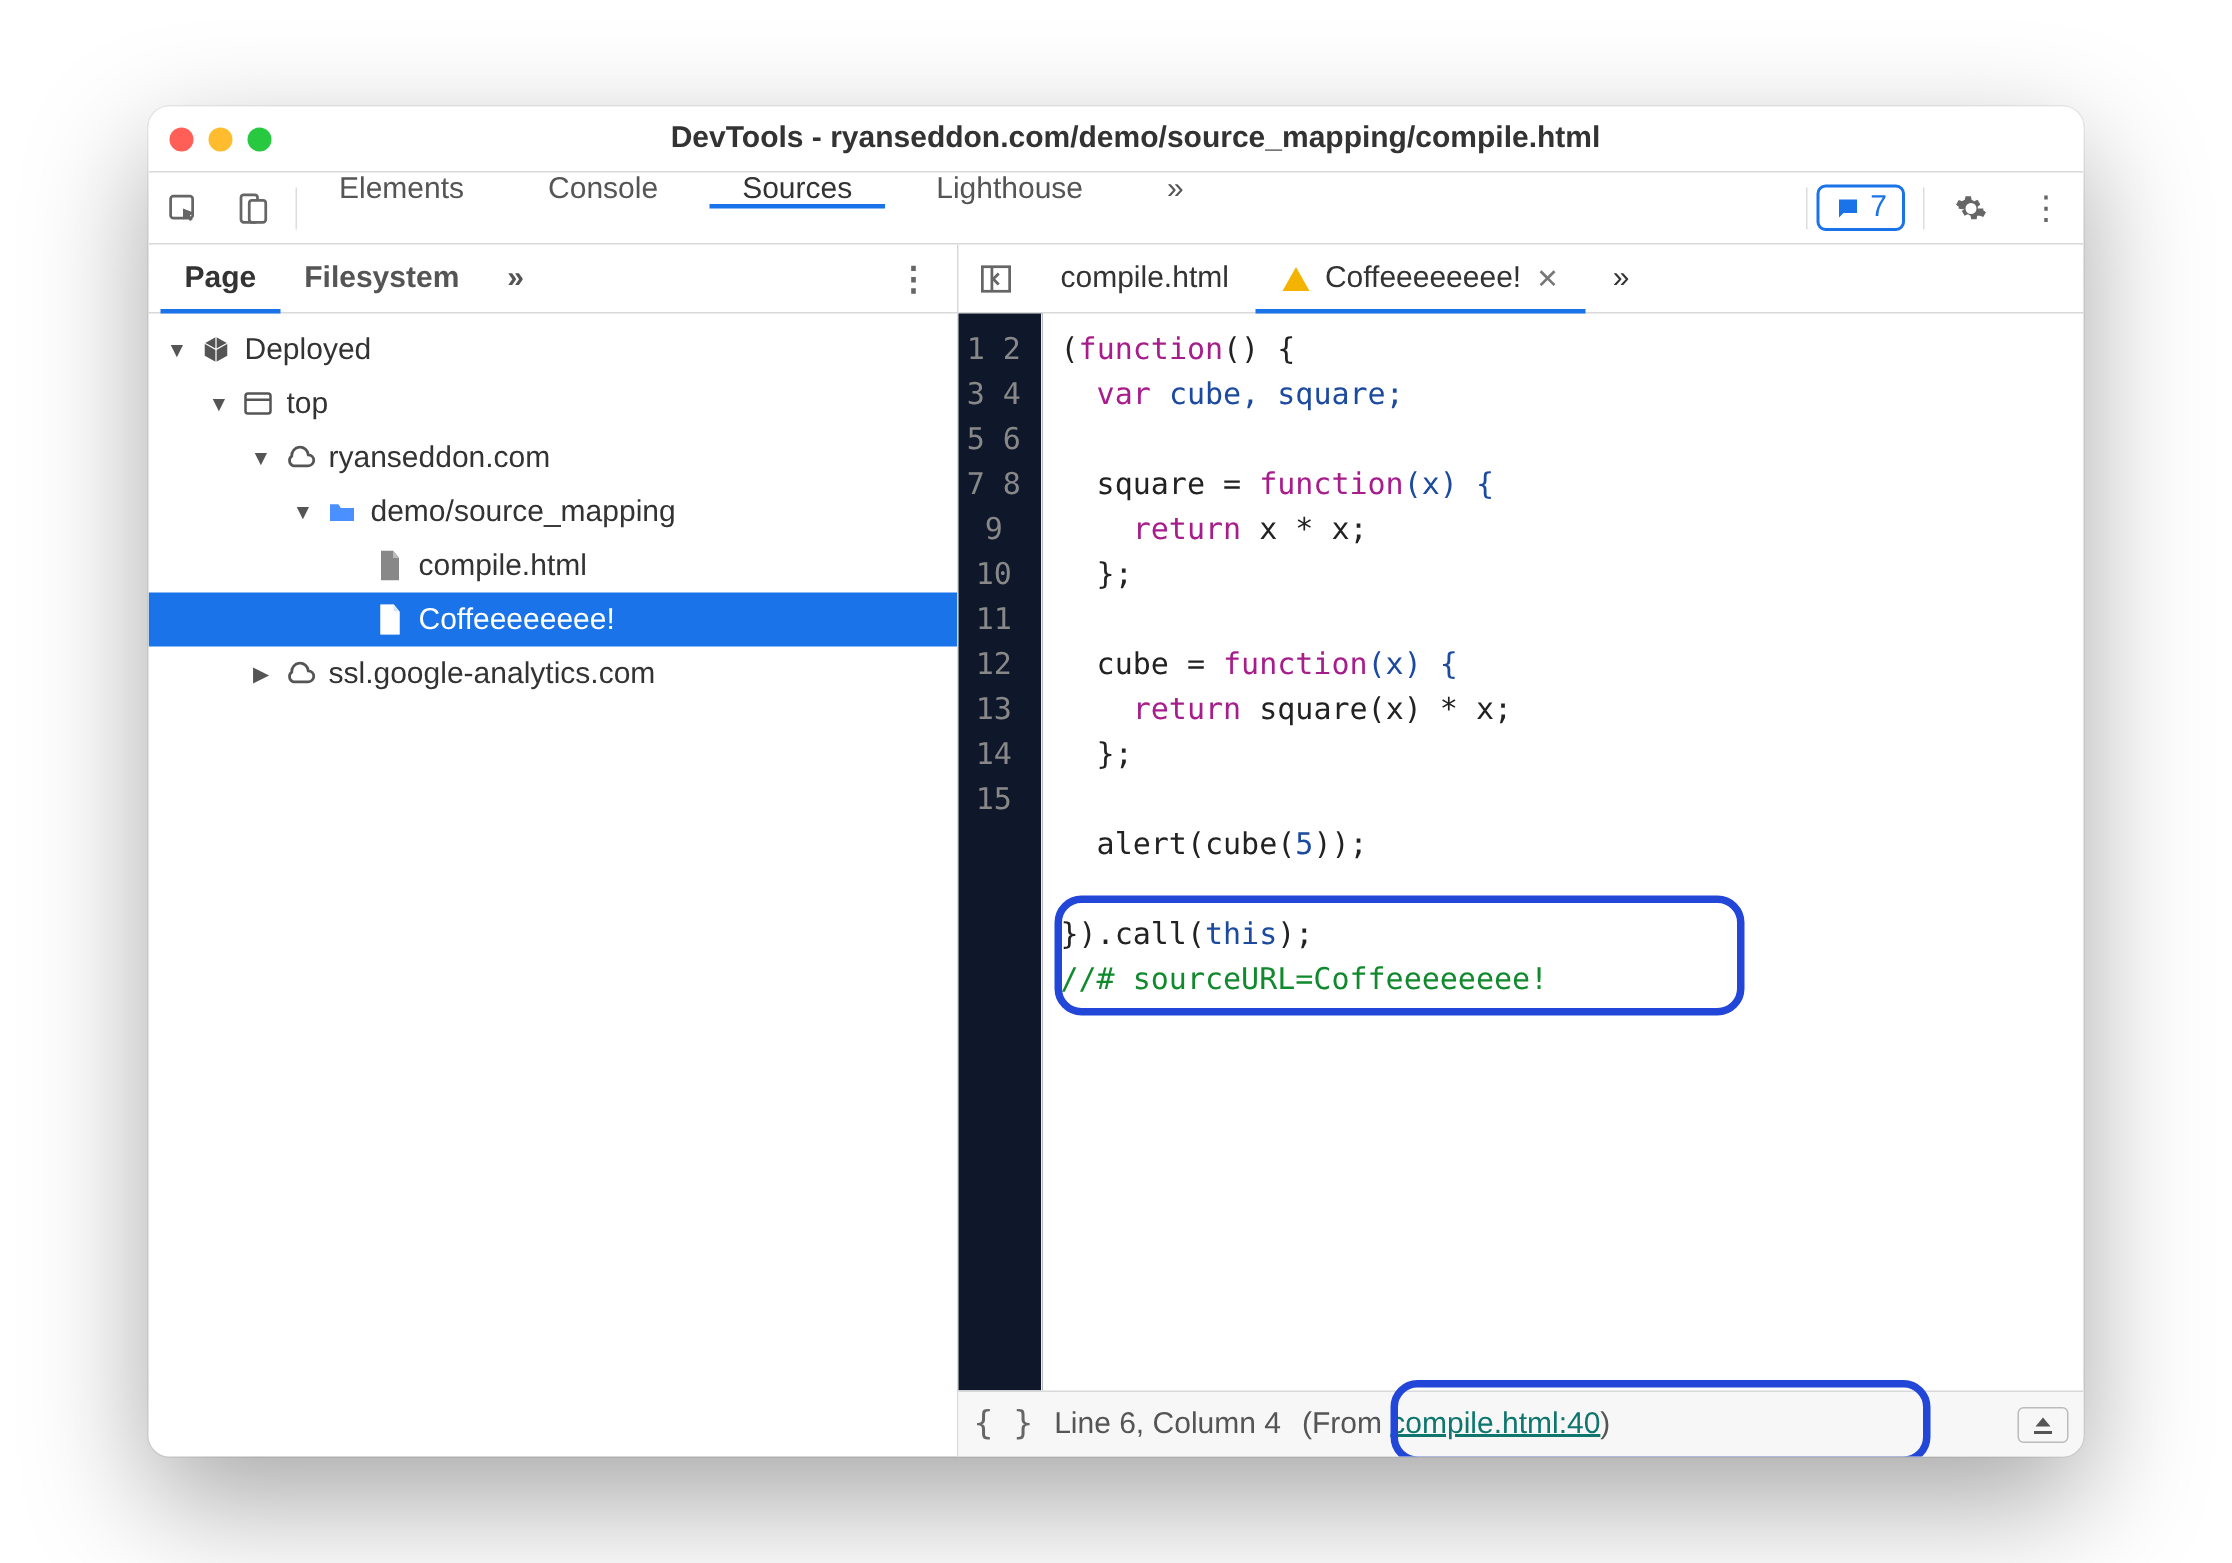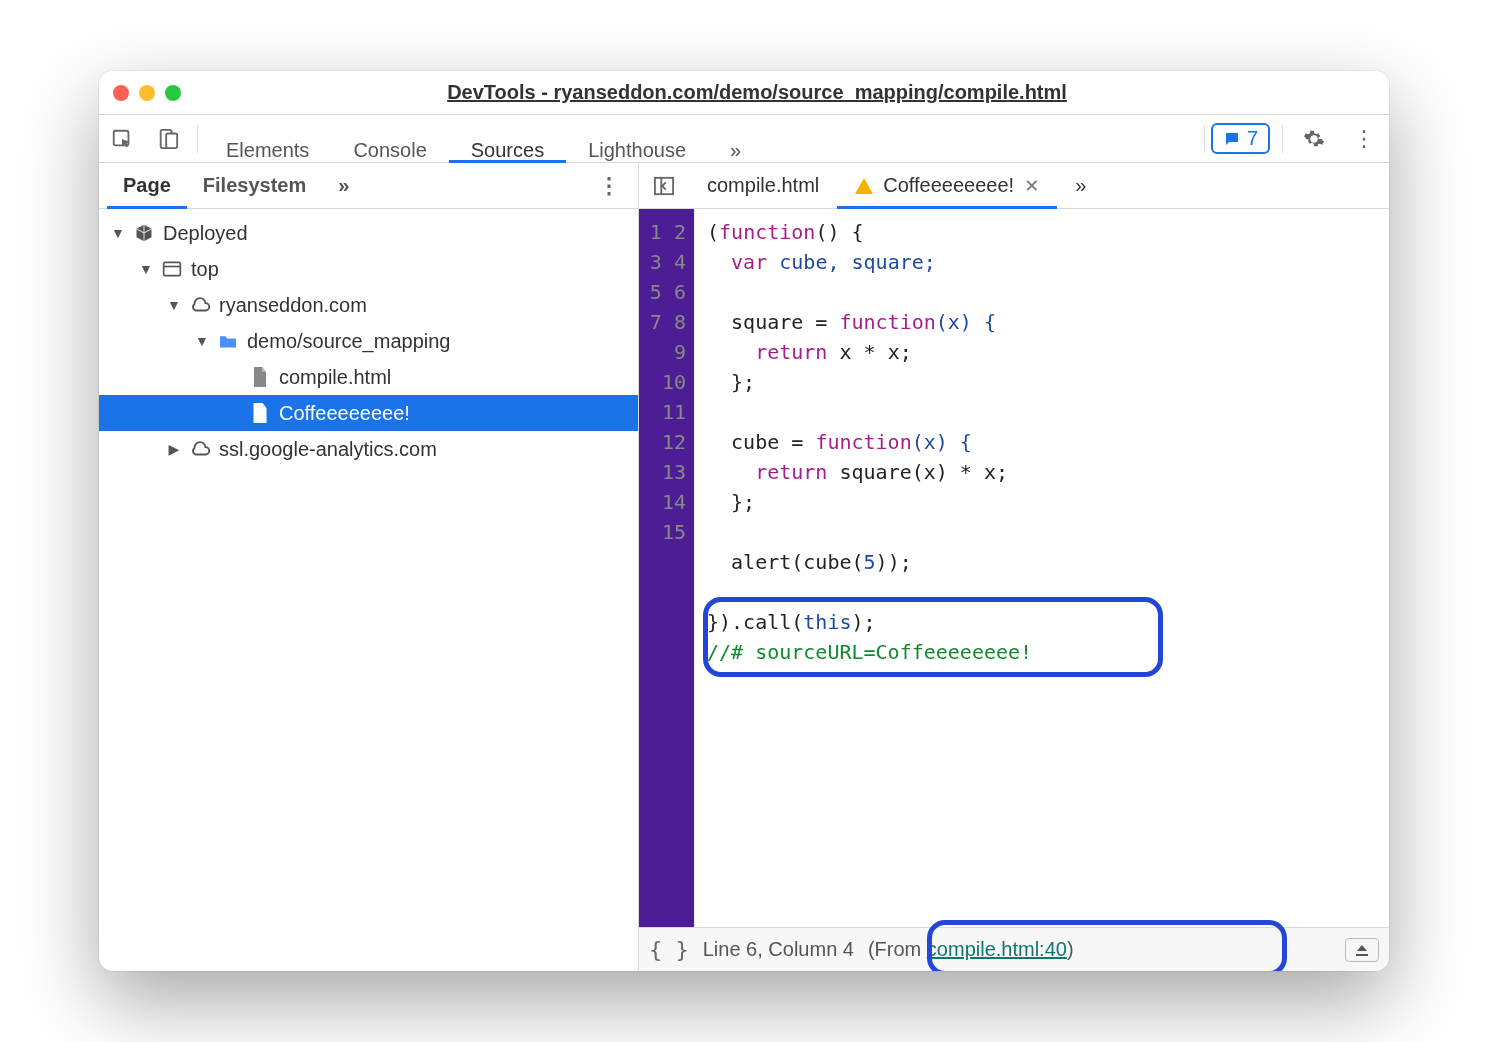--- a/index.html
+++ b/index.html
@@ -29,33 +29,33 @@
     align-items: center;
     padding: 0 14px;
     border-bottom: 1px solid #d9d9d9;
     background: #fff;
   }
   .traffic { display: flex; gap: 10px; margin-right: 18px; }
   .dot { width: 16px; height: 16px; border-radius: 50%; }
   .dot.red { background: #ff5f57; }
   .dot.yellow { background: #febc2e; }
   .dot.green { background: #28c840; }
-  .title { flex: 1; text-align: center; font-weight: 600; font-size: 20px; color: #333; padding-right: 60px; text-decoration: underline; }
+  .title { flex: 1; text-align: center; font-weight: 600; font-size: 20px; color: #333; padding-right: 60px; }
   
   .toolbar {
     height: 48px;
     display: flex;
     align-items: center;
     border-bottom: 1px solid #d9d9d9;
     font-size: 20px;
     color: #555;
   }
   .toolbar .icon-btn { padding: 0 12px; color: #666; display:flex; align-items:center; height:100%;}
   .toolbar .divider { width:1px; height: 28px; background:#ddd; margin: 0 6px; }
-  .tabs-main { display: flex; align-items: flex-end; height: 100%; }
+  .tabs-main { display: flex; align-items: flex-start; height: 100%; gap: 12px; }
   .tab { padding: 0 22px; display:flex; align-items:center; color:#555; cursor:pointer; position:relative; }
   .tab.active { color:#333; }
   .tab.active::after { content:""; position:absolute; left:0; right:0; bottom:-1px; height:3px; background:#1a73e8; }
   .toolbar-right { margin-left:auto; display:flex; align-items:center; height:100%; }
   .badge {
     display:flex; align-items:center; gap:6px;
     border:2px solid #1a73e8; border-radius:6px;
     padding: 2px 10px; color:#1a73e8; font-size:20px;
     margin-right: 6px;
   }
@@ -90,21 +90,21 @@
   }
   .ft-icon { padding:0 14px; color:#666; }
   .ftab { padding:0 18px; height:100%; display:flex; align-items:center; gap:10px; position:relative; cursor:pointer;}
   .ftab.active::after { content:""; position:absolute; left:0; right:0; bottom:-1px; height:3px; background:#1a73e8; }
   .ftab .close { color:#777; font-size:18px; }
   .warn-tri {
     width:0;height:0;border-left:9px solid transparent;border-right:9px solid transparent;
     border-bottom:16px solid #f5b301; position:relative;
   }
   .editor { flex:1; display:flex; min-height:0; font-family: Menlo, Consolas, monospace; font-size:20px; position:relative;}
-  .gutter { width:56px; text-align:right; color:#888; padding:8px 8px 8px 0; line-height:30px; background:#4c1d95; border-right:1px solid #eee;}
+  .gutter { width:56px; text-align:center; color:#888; padding:8px 8px 8px 0; line-height:30px; background:#0f172a; border-right:1px solid #eee;}
   .code { flex:1; padding:8px 12px; line-height:30px; white-space:pre; color:#222; position:relative;}
   .kw{color:#a71d8b;} .nm{color:#1c4aa0;} .num{color:#1c4aa0;} .cm{color:#118a2e;} .this{color:#1c4aa0;}
   .hl-box {
     position:absolute; border:5px solid #2146d8; border-radius:18px;
     pointer-events:none;
   }
   .hl1 { left:64px; top:388px; width:460px; height:80px; }
   
   .status {
     height:44px; border-top:1px solid #d9d9d9; display:flex; align-items:center;

